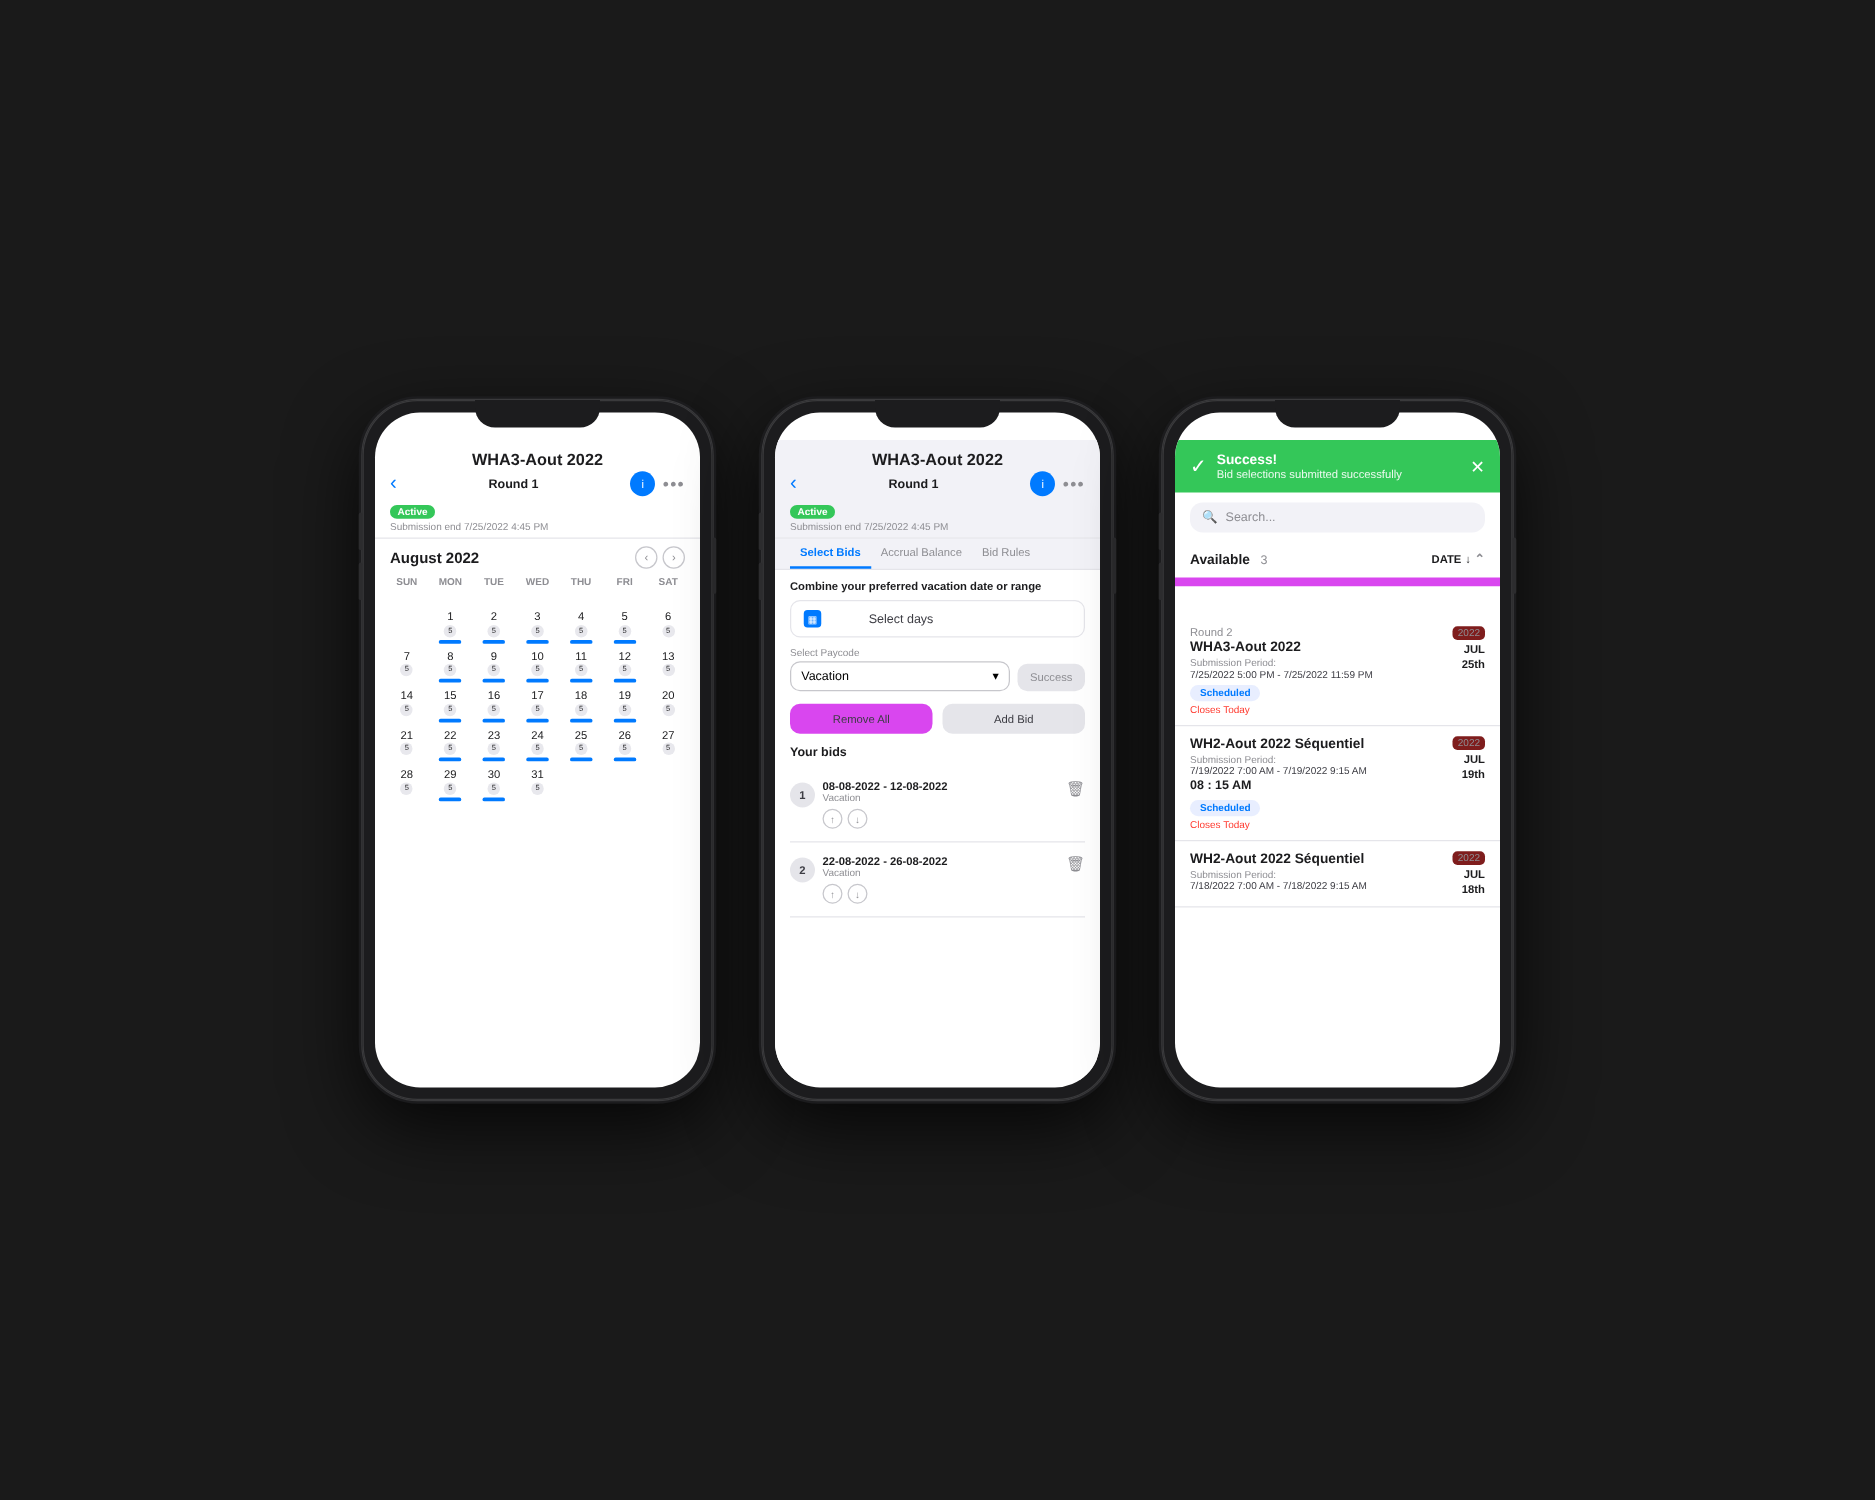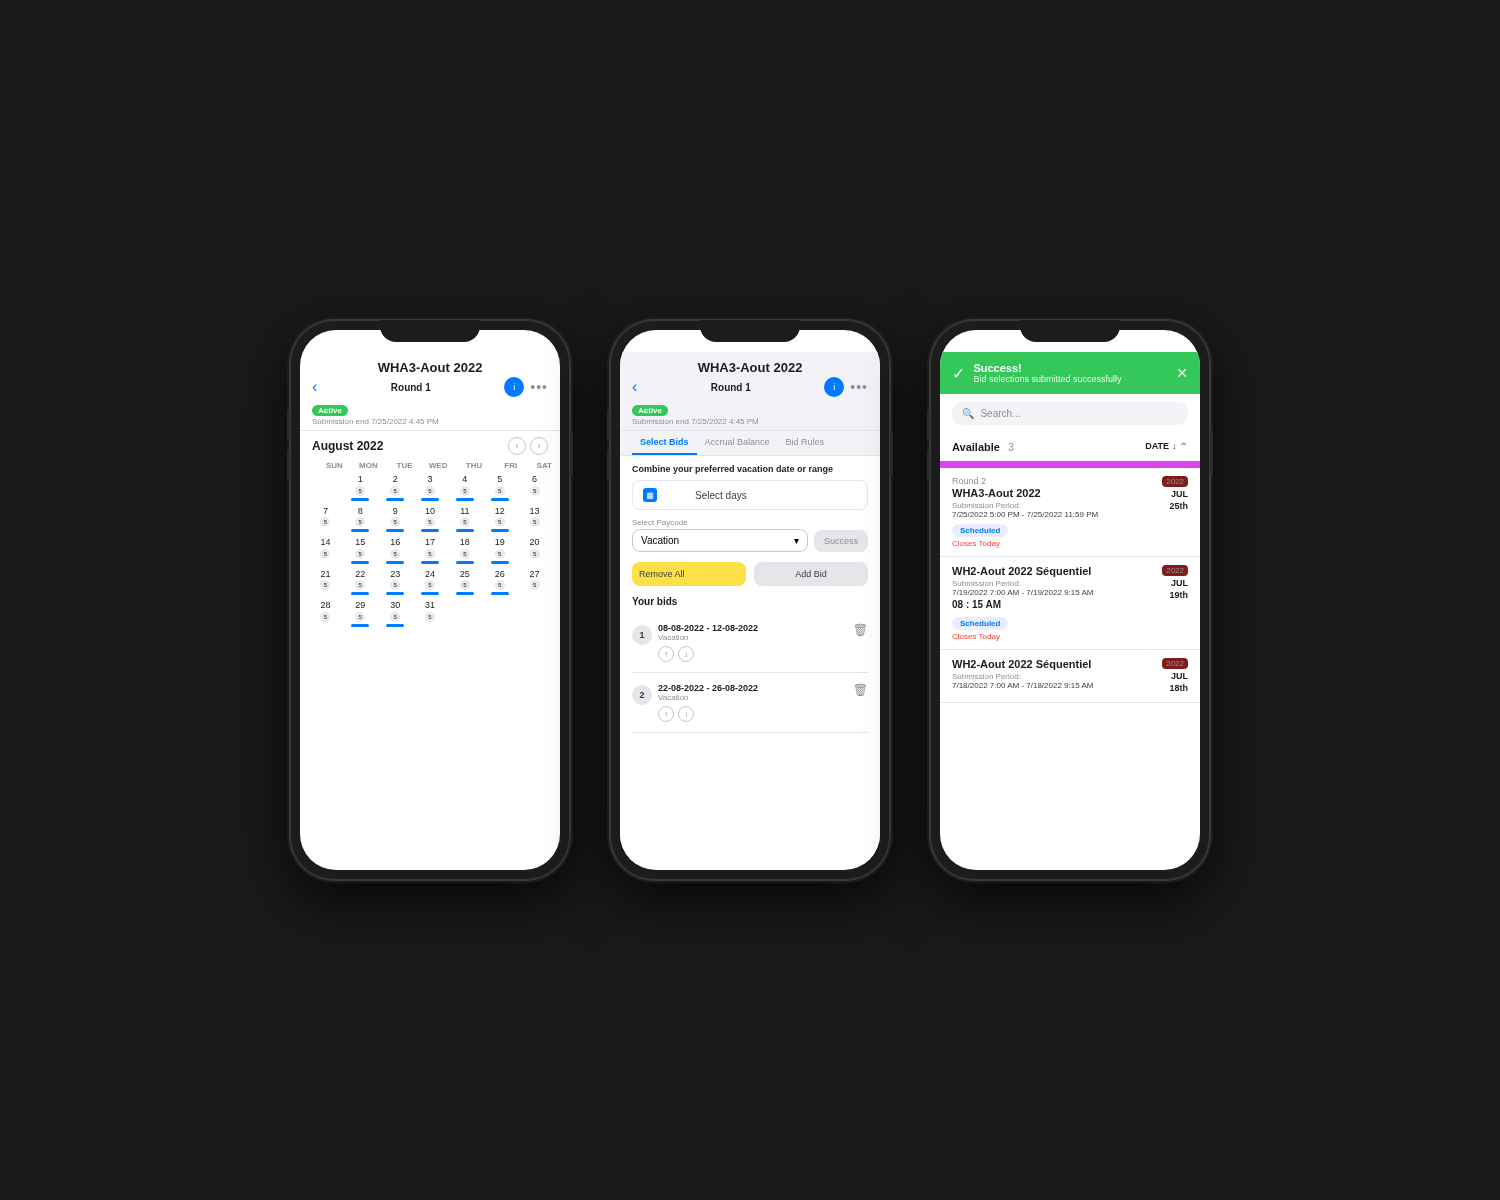--- a/index.html
+++ b/index.html
@@ -172,22 +172,22 @@
       font-size: 9px;
       color: #8e8e93;
       cursor: pointer;
     }
     .calendar-grid {
       padding: 0 8px;
     }
     .day-headers {
       display: grid;
       grid-template-columns: repeat(7, 1fr);
-      text-align: right;
-      margin-bottom: 0;
+      text-align: center;
+      margin-bottom: 14px;
     }
     .day-header {
       font-size: 8px;
       font-weight: 600;
       color: #8e8e93;
       padding: 2px 0;
     }
     .cal-week {
       display: grid;
       grid-template-columns: repeat(7, 1fr);
@@ -325,25 +325,26 @@
       color: #8e8e93;
       cursor: pointer;
     }
     .action-btns {
       display: flex;
       gap: 8px;
       margin-bottom: 10px;
     }
     .remove-all-btn {
       flex: 1;
-      background: #fde047;
+      background: #d946ef;
       border-radius: 8px;
       padding: 7px;
       font-size: 9px;
       color: #3c3c43;
+      text-align: center;
       cursor: pointer;
     }
     .add-bid-btn {
       flex: 1;
       background: #e5e5ea;
       border-radius: 8px;
       padding: 7px;
       font-size: 9px;
       color: #3c3c43;
       text-align: center;
@@ -483,20 +484,21 @@
       font-weight: 600;
       cursor: pointer;
     }
     .expand-icon {
       font-size: 10px;
       color: #8e8e93;
     }
     .bid-list {
       overflow-y: auto;
       height: calc(100% - 130px);
+      margin-top: 24px;
     }
     .bid-list-item {
       padding: 8px 12px;
       border-bottom: 1px solid #e5e5ea;
       display: flex;
       gap: 8px;
     }
     .bid-list-main { flex: 1; }
     .bid-list-round {
       font-size: 9px;

